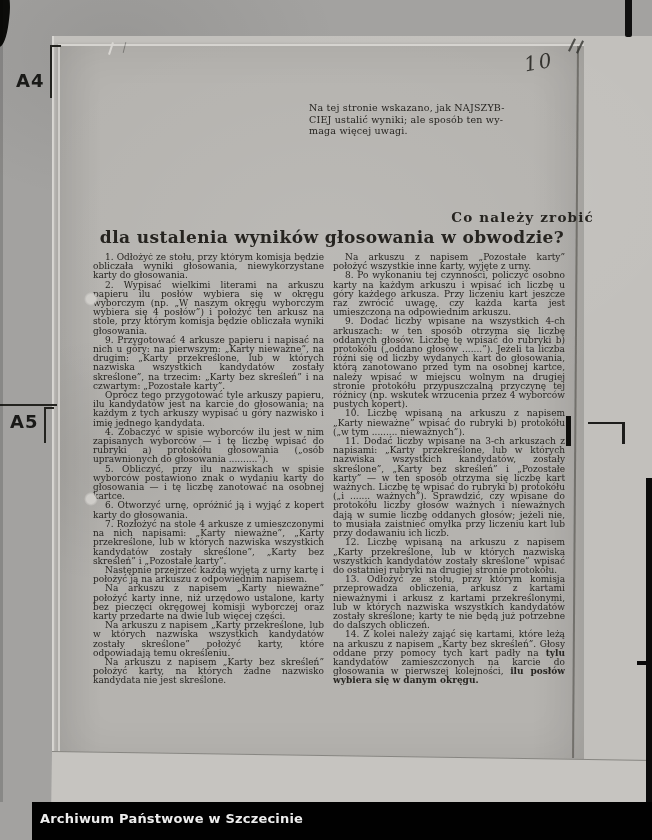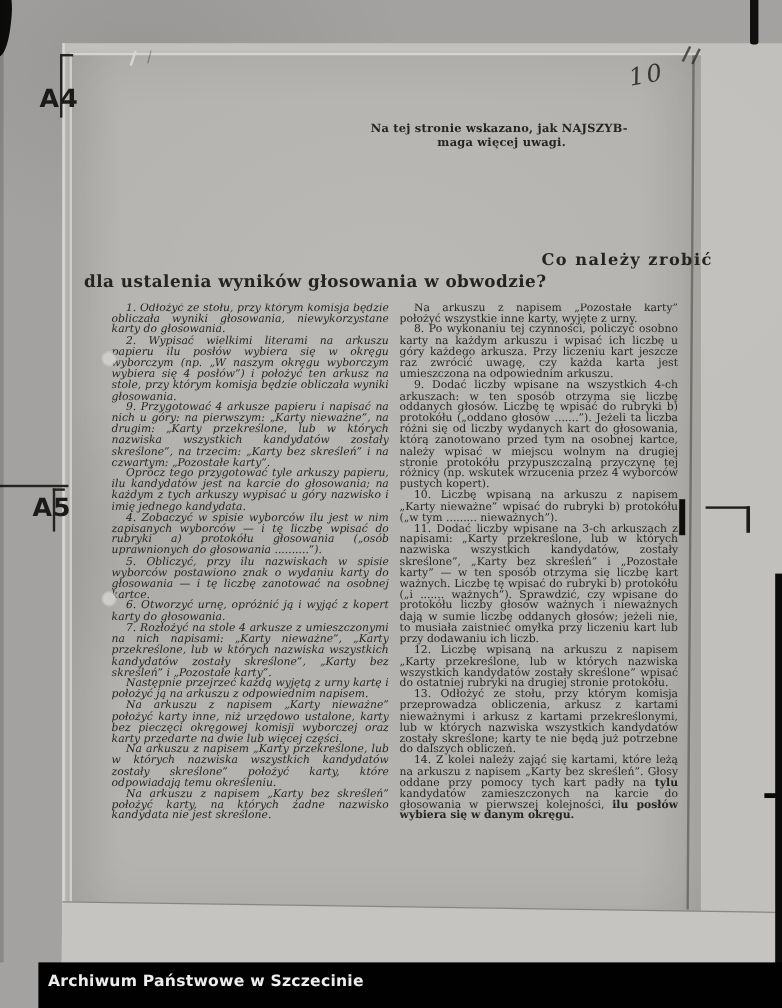--- a/index.html
+++ b/index.html
@@ -27,56 +27,56 @@
       #b5b3af;
     border-top:2px solid #d6d4d0;
     border-left:2px solid #cfcdc9;
     box-shadow: inset 0 0 46px rgba(0,0,0,.08), -3px 0 3px rgba(0,0,0,.12);
     color:#262420;
   }
   .stack-line-light{position:absolute;left:50px;top:-4px;width:2px;height:13px;background:#d8d6d2;transform:rotate(18deg);}
   .stack-line-dark{position:absolute;left:64px;top:-4px;width:1px;height:11px;background:rgba(0,0,0,.3);transform:rotate(14deg);}
   .notice{
     position:absolute;left:249px;top:56px;width:218px;
-    font-weight:bold;font-size:9.5px;line-height:11.5px;
+    font-weight:normal;font-size:9.5px;line-height:11.5px;
     letter-spacing:.2px;text-align:left;
   }
-  .notice .line:last-child{text-align:center;}
+  .notice .line:last-child{text-align:left;}
   .title1{
     position:absolute;left:10px;right:-10px;top:163px;text-align:right;
     font-weight:bold;font-size:13.5px;letter-spacing:1.2px;margin:0;
   }
   .title2{
-    position:absolute;left:10px;right:-10px;top:181px;text-align:left;
-    font-weight:bold;font-size:14px;letter-spacing:.4px;margin:0;
+    position:absolute;left:10px;right:-10px;top:181px;text-align:center;
+    font-weight:bold;font-size:17px;letter-spacing:.4px;margin:0;
   }
   .col{
     position:absolute;top:207px;height:460px;overflow:hidden;
     font-size:9px;line-height:9.2px;text-align:justify;
     -webkit-hyphens:auto;hyphens:auto;
   }
-  .col-left{left:33px;width:231px;font-style:italic;}
+  .col-left{left:33px;width:231px;}
   .col-right{left:273px;width:232px;}
   .col p.par{margin:0;text-indent:12px;}
   .crease{
     position:absolute;left:517px;top:0;width:1.5px;height:712px;
     background:rgba(62,60,54,.5);transform:rotate(.4deg);transform-origin:top center;
   }
   .punch{position:absolute;width:14px;height:14px;border-radius:50%;
     background:radial-gradient(circle, #cfcdc9 0 45%, rgba(207,205,201,0) 72%);}
   .punch-1{left:24px;top:246px;}
   .punch-2{left:24px;top:446px;}
   .bottom-cover{
     position:absolute;left:52px;top:751px;width:660px;height:52px;
     background:#c6c4c0;border-top:1.5px solid rgba(40,40,36,.4);
     transform:rotate(.85deg);transform-origin:top left;
   }
   .frame-label{
     position:absolute;font-family:"DejaVu Sans", sans-serif;font-weight:bold;
-    font-size:21px;color:#1a1a18;letter-spacing:1px;margin-left:17px;
+    font-size:18px;color:#1a1a18;letter-spacing:1px;
   }
   .label-a4{left:16px;top:70px;}
   .label-a5{left:10px;top:411px;}
   .mark-a4-bracket{position:absolute;left:50px;top:45px;width:9px;height:51px;
     border-left:2px solid #23231f;border-top:2px solid #23231f;}
   .mark-a5-line{position:absolute;left:0;top:404px;width:57px;height:2px;background:#23231f;}
   .mark-a5-bracket{position:absolute;left:44px;top:407px;width:8px;height:34px;
     border-left:2px solid #23231f;border-top:2px solid #23231f;}
   .mark-right-corner{position:absolute;left:588px;top:422px;width:34px;height:20px;
     border-top:2px solid #1d1d1b;border-right:3px solid #1d1d1b;}
@@ -111,20 +111,21 @@
 <div class="canvas">
 
   <div class="backing"></div>
 
   <div class="page">
     <div class="stack-line-light"></div>
     <div class="stack-line-dark"></div>
 
     <div class="notice">
         <div class="line">Na tej stronie wskazano, jak NAJSZYB-</div>
+        <div class="line">CIEJ ustalić wyniki; ale sposób ten wy-</div>
         <div class="line">maga więcej uwagi.</div>
       </div>
 
     <div class="title1">Co należy zrobić</div>
     <div class="title2">dla ustalenia wyników głosowania w obwodzie?</div>
 
     <div class="col col-left">
         <p class="par"><span>1. Odłożyć ze stołu, przy którym komisja będzie obliczała wyniki głosowania, niewykorzystane karty do głosowania.</span></p>
         <p class="par"><span>2. Wypisać wielkimi literami na arkuszu papieru ilu posłów wybiera się w okręgu wyborczym (np. „W naszym okręgu wyborczym wybiera się 4 posłów”) i położyć ten arkusz na stole, przy którym komisja będzie obliczała wyniki głosowania.</span></p>
         <p class="par"><span>9. Przygotować 4 arkusze papieru i napisać na nich u góry: na pierwszym: „Karty nieważne”, na drugim: „Karty przekreślone, lub w których nazwiska wszystkich kandydatów zostały skreślone”, na trzecim: „Karty bez skreśleń” i na czwartym: „Pozostałe karty”.</span></p>

